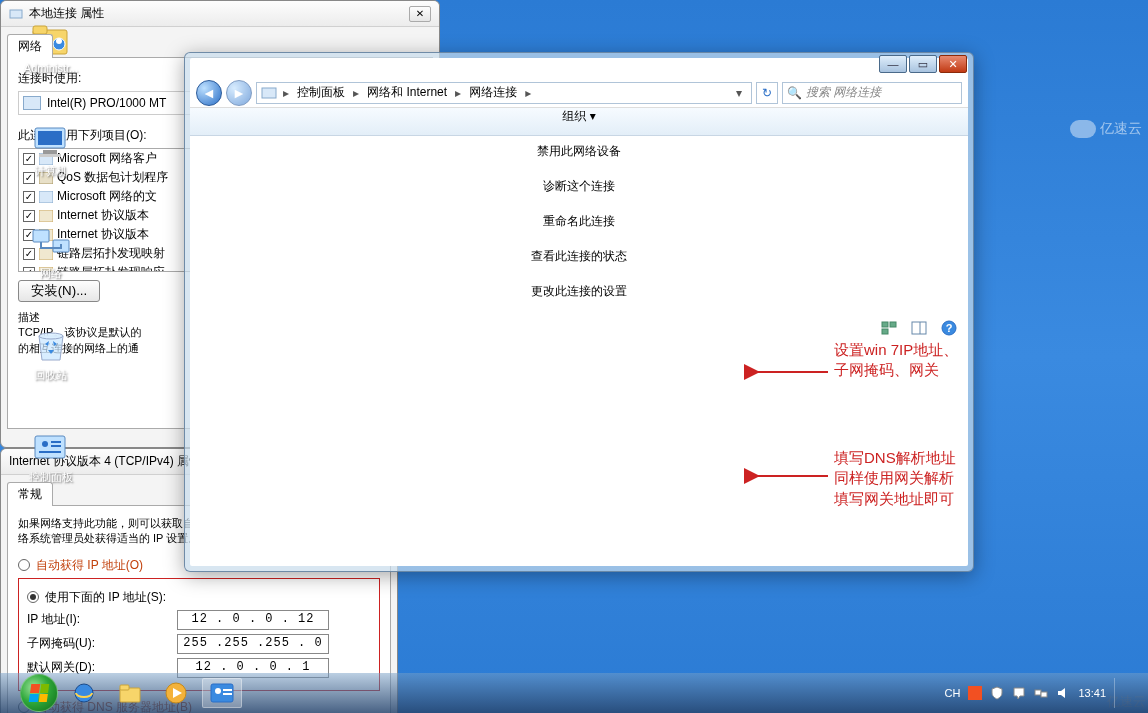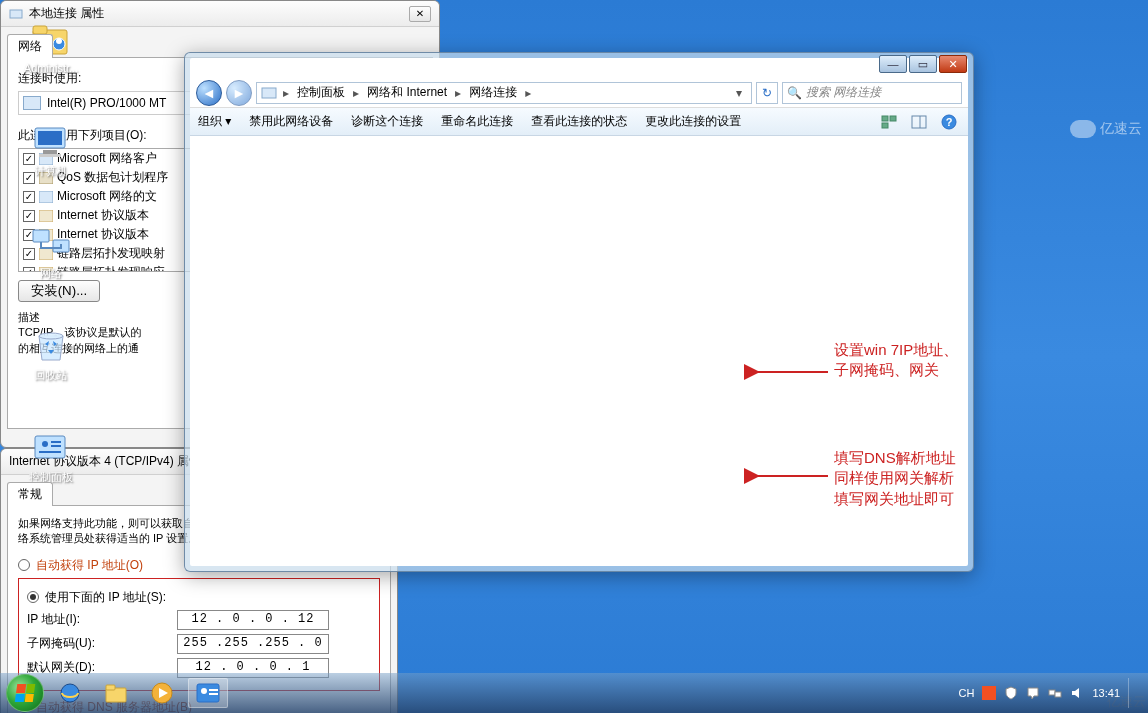--- a/index.html
+++ b/index.html
@@ -20,21 +20,21 @@
   #explorer { left: 184px; top: 52px; width: 790px; height: 520px; }
   #explorer .inner { background:#fff; height: 100%; border-radius: 2px; }
   .addr-bar { height: 30px; display:flex; align-items:center; padding: 0 6px; gap:4px; border-bottom:1px solid #ddd;}
   .nav-back, .nav-fwd { width:26px;height:26px;border-radius:50%;background:radial-gradient(circle at 30% 30%,#bde0ff,#2a6ec6);border:1px solid #2a5a9a;display:flex;align-items:center;justify-content:center;color:#fff;font-size:14px;}
   .addr-box { flex:1; height:22px; border:1px solid #b0c4d8; background:#fff; display:flex;align-items:center;padding:0 4px;gap:4px;}
   .addr-seg { padding:0 2px; }
   .addr-arrow { color:#555; padding:0 2px;}
   .addr-drop { width:16px; text-align:center; color:#555; }
   .refresh-btn { width:22px;height:22px;border:1px solid #b0c4d8;display:flex;align-items:center;justify-content:center;color:#2a6ec6;}
   .search-box { width:180px; height:22px; border:1px solid #b0c4d8; display:flex;align-items:center;padding:0 4px;color:#888;}
-  .toolbar { height:28px; background:linear-gradient(#f6fbff,#e3eef8); border-bottom:1px solid #c8d6e4; display:flex; align-items:center; padding:0 8px; gap:18px;}
+  .toolbar { height:28px; background:linear-gradient(#f6fbff,#e3eef8); border-bottom:1px solid #c8d6e4; display:flex; align-items:center; padding:0 8px; gap:18px;flex-direction:column;}
   .toolbar .tb-item { white-space:nowrap; }
   .toolbar .tb-right { margin-left:auto; display:flex; gap:8px;}
   .tb-icon-btn { width:22px;height:20px;border:1px solid transparent;display:flex;align-items:center;justify-content:center;}
 
   
   #local-conn { left: 214px; top: 126px; width: 440px; height: 448px; background: #f4f4f4; border:1px solid #888; border-radius:6px; padding:0;}
   #local-conn .title { height:26px; background:linear-gradient(#fdfdfd,#ececec); border-top-left-radius:6px;border-top-right-radius:6px;display:flex;align-items:center;padding:0 8px; border-bottom:1px solid #d0d0d0;}
   #local-conn .title .ic { width:14px;height:14px;margin-right:6px; }
   #local-conn .close-x { margin-left:auto; width:22px;height:16px; border:1px solid #aaa;background:linear-gradient(#fdfdfd,#e6e6e6);border-radius:2px;display:flex;align-items:center;justify-content:center;font-size:10px;}
   .tab-row { padding: 6px 6px 0; }
@@ -71,21 +71,21 @@
   .anno { position:absolute; color:#c22; font-size:15px; line-height:1.35; }
   .arrow { position:absolute; }
   .arrow svg { overflow:visible; }
 
   
   .watermark { position:absolute; right:6px; top:120px; opacity:.55; display:flex;align-items:center;gap:4px;color:#fff;font-size:14px;}
   .watermark .cloud{width:26px;height:18px;border-radius:9px;background:#fff;opacity:.8;position:relative;}
   .watermark2 { position:absolute; right:2px; bottom:2px; opacity:.55; display:flex;align-items:center;gap:4px;color:#888;font-size:13px;}
 
   
-  #taskbar { position:absolute; left:0; right:0; bottom:0; height:40px; background:linear-gradient(180deg,rgba(120,160,200,.5),rgba(40,70,110,.85)); display:flex; align-items:center; padding:0 6px; }
+  #taskbar { position:absolute; left:0; right:0; bottom:0; height:40px; background:linear-gradient(180deg,rgba(120,160,200,.5),rgba(40,70,110,.85)); display:flex; align-items:center; padding:0 20px; }
   .start { width:38px;height:38px;border-radius:50%;background:radial-gradient(circle at 35% 35%,#9be29b 0%,#2fa83a 45%,#0c6a16 100%);border:1px solid rgba(255,255,255,.3);display:flex;align-items:center;justify-content:center;}
   .start .flag { width:18px;height:18px; display:grid;grid-template-columns:1fr 1fr;grid-template-rows:1fr 1fr;gap:1px;transform:skewX(-8deg);}
   .start .flag span{display:block;}
   .tb-pin { width:40px;height:30px;margin-left:6px;border-radius:2px;display:flex;align-items:center;justify-content:center;}
   .tb-pin.active{background:rgba(255,255,255,.25);border:1px solid rgba(255,255,255,.35);}
   .tray { margin-left:auto; display:flex; align-items:center; gap:8px; color:#fff; font-size:11px; padding-right:6px;}
   .tray .clock { text-align:left; line-height:1.15;}
   .tray-ic { width:14px;height:14px; }
 
   svg { display:block; }

